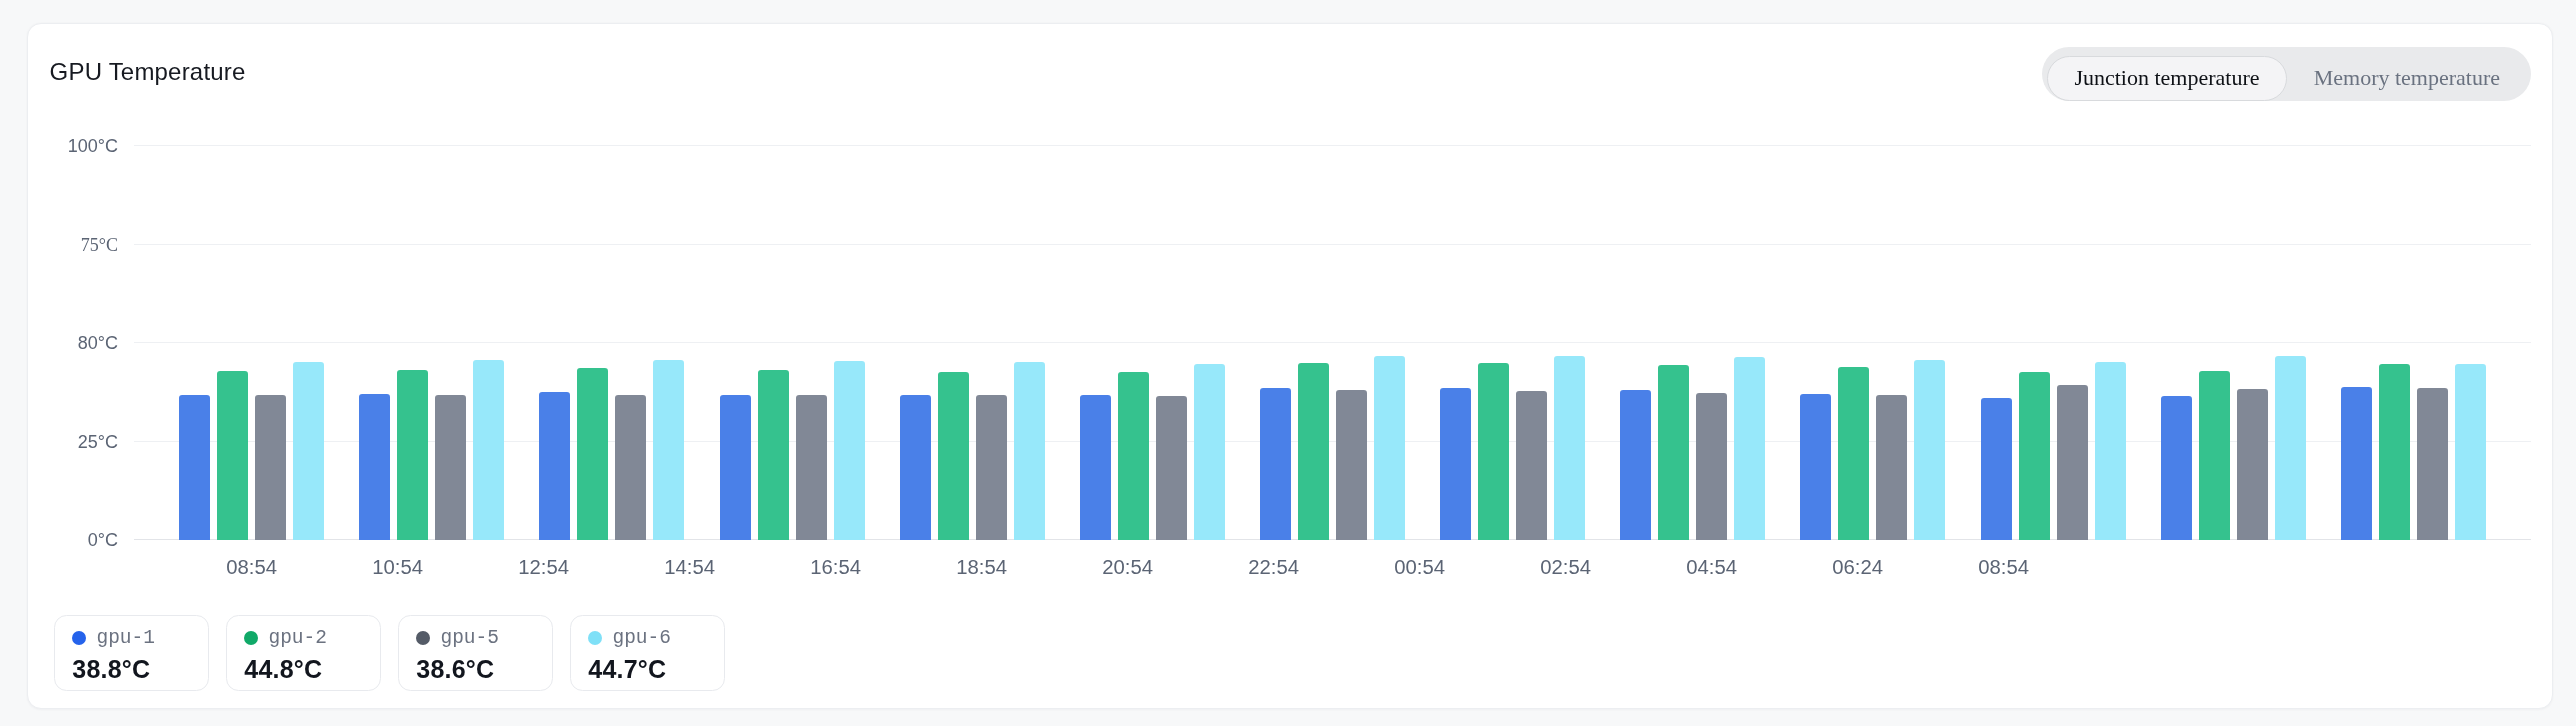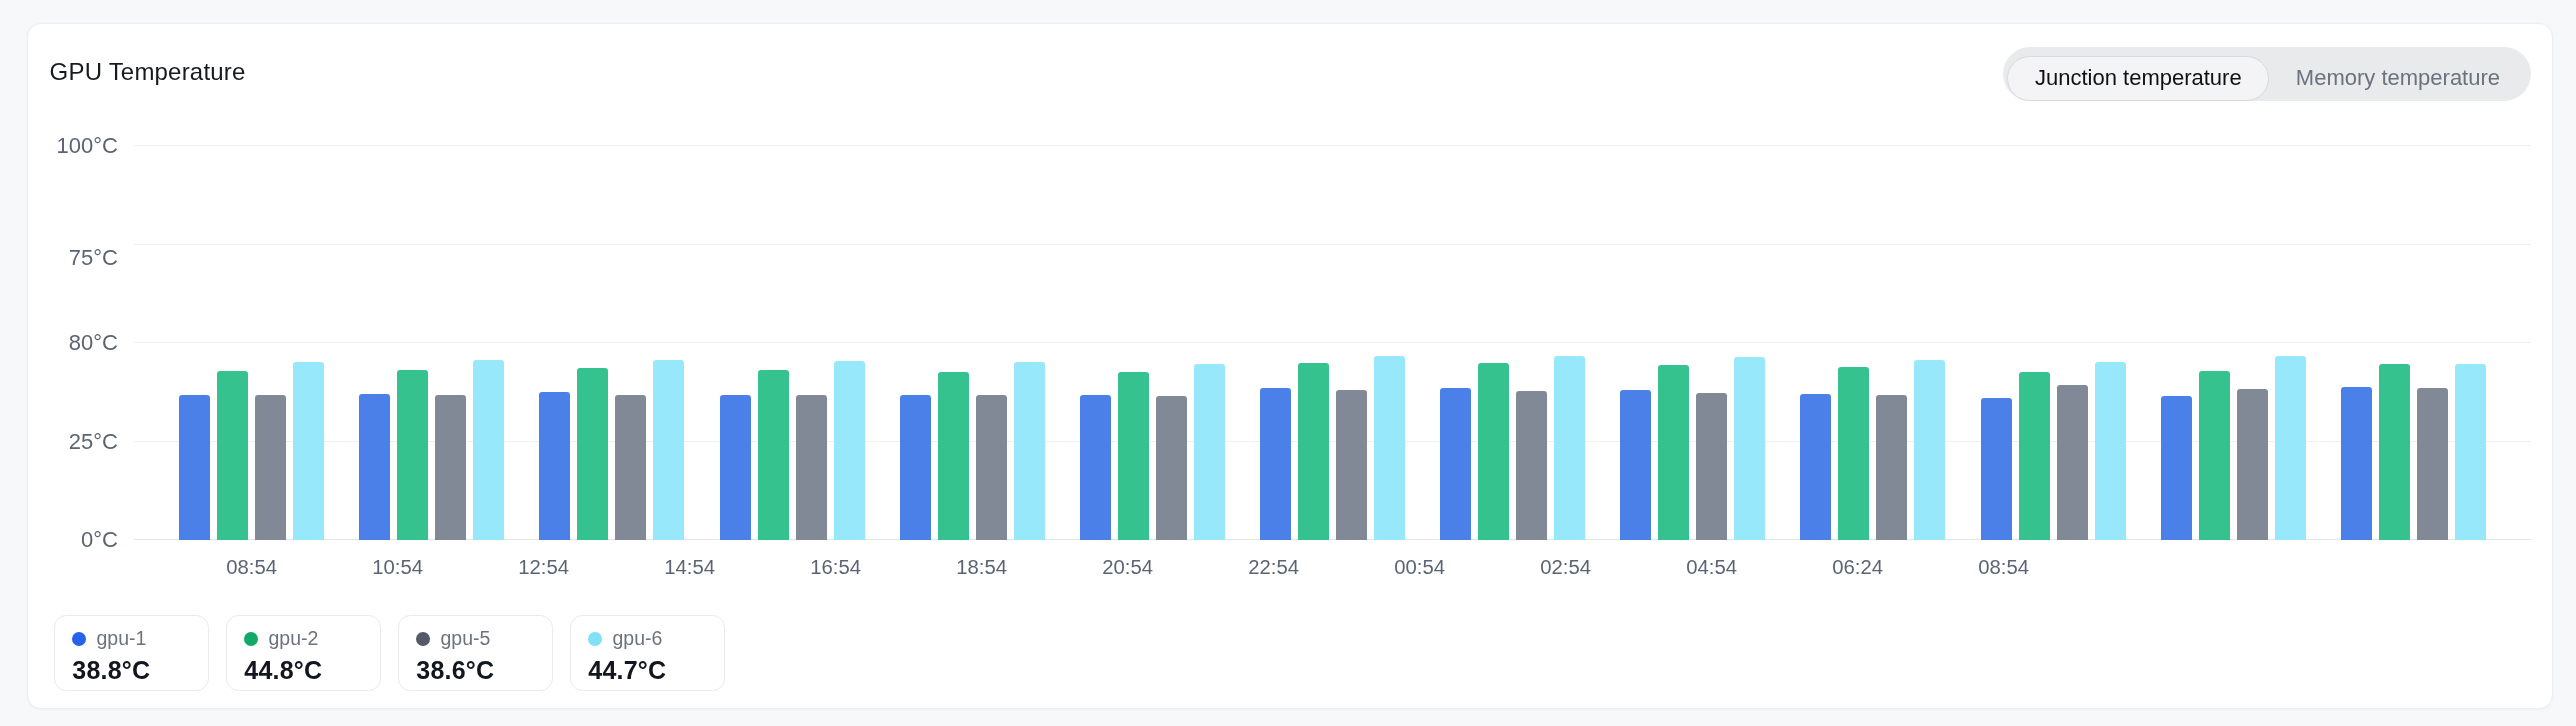--- a/index.html
+++ b/index.html
@@ -36,21 +36,21 @@
     display: flex;
     align-items: center;
     background: #e9eaec;
     border-radius: 780px;
     padding: 4.7px;
     height: 54px;
   }
   .toggle-opt {
     border: none;
     background: transparent;
-    font-family: Liberation Sans, sans-serif;
+    font-family: Liberation Serif, serif;
     font-size: 22px;
     color: #6a7280;
     height: 45px;
     padding: 0 26.6px;
     border-radius: 780px;
     cursor: pointer;
     white-space: nowrap;
     display: flex;
     align-items: center;
     margin-top: 8px;
@@ -70,21 +70,21 @@
     position: absolute;
     left: 0; right: 0;
     height: 0.8px;
     background: #eef0f3;
   }
   .gridline.zero { background: #e2e4e8; }
   .ytick {
     position: absolute;
     right: calc(100% + 15.6px);
     transform: translateY(50%);
-    font-size: 22px;
+    font-size: 18px;
     color: #5b6474;
     white-space: nowrap;
   }
   .groups {
     position: absolute;
     left: 0; right: 0; top: 0; bottom: 0;
     display: flex;
     justify-content: space-between;
     align-items: flex-end;
     padding: 0 45px;
@@ -123,20 +123,21 @@
     background: #ffffff;
     border: 1.6px solid #e8eaee;
     border-radius: 12.5px;
     padding: 11.7px 17px;
     cursor: pointer;
   }
   .legend-top {
     display: flex;
     align-items: center;
     column-gap: 10.2px;
+    font-family: Liberation Mono, monospace;
   }
   .legend-dot {
     width: 14px; height: 14px;
     border-radius: 50%;
     flex: 0 0 auto;
   }
   .legend-name {
     font-size: 19.5px;
     color: #6b7280;
   }
@@ -163,21 +164,21 @@
 
   <div class="chart-wrap">
     <div id="gridlines">
         <div class="gridline zero" style="bottom: 0px;"></div>
         <div class="ytick" style="bottom: 0px;">0°C</div>
         <div class="gridline" style="bottom: 98px;"></div>
         <div class="ytick" style="bottom: 98px;">25°C</div>
         <div class="gridline" style="bottom: 197px;"></div>
         <div class="ytick" style="bottom: 197px;">80°C</div>
         <div class="gridline" style="bottom: 295px;"></div>
-        <div class="ytick" style="bottom: 282px;">75°C</div>
+        <div class="ytick" style="bottom: 295px; font-family: Liberation Serif, serif;">75°C</div>
         <div class="gridline" style="bottom: 394px;"></div>
         <div class="ytick" style="bottom: 394px;">100°C</div>
       </div>
     <div class="groups" id="groups">
         <div class="group">
           <div class="bar" style="height: 145px; background: rgb(74, 128, 232);"></div>
           <div class="bar" style="height: 169px; background: rgb(53, 194, 142);"></div>
           <div class="bar" style="height: 145px; background: rgb(129, 136, 150);"></div>
           <div class="bar" style="height: 178px; background: rgb(151, 232, 250);"></div>
         </div>

